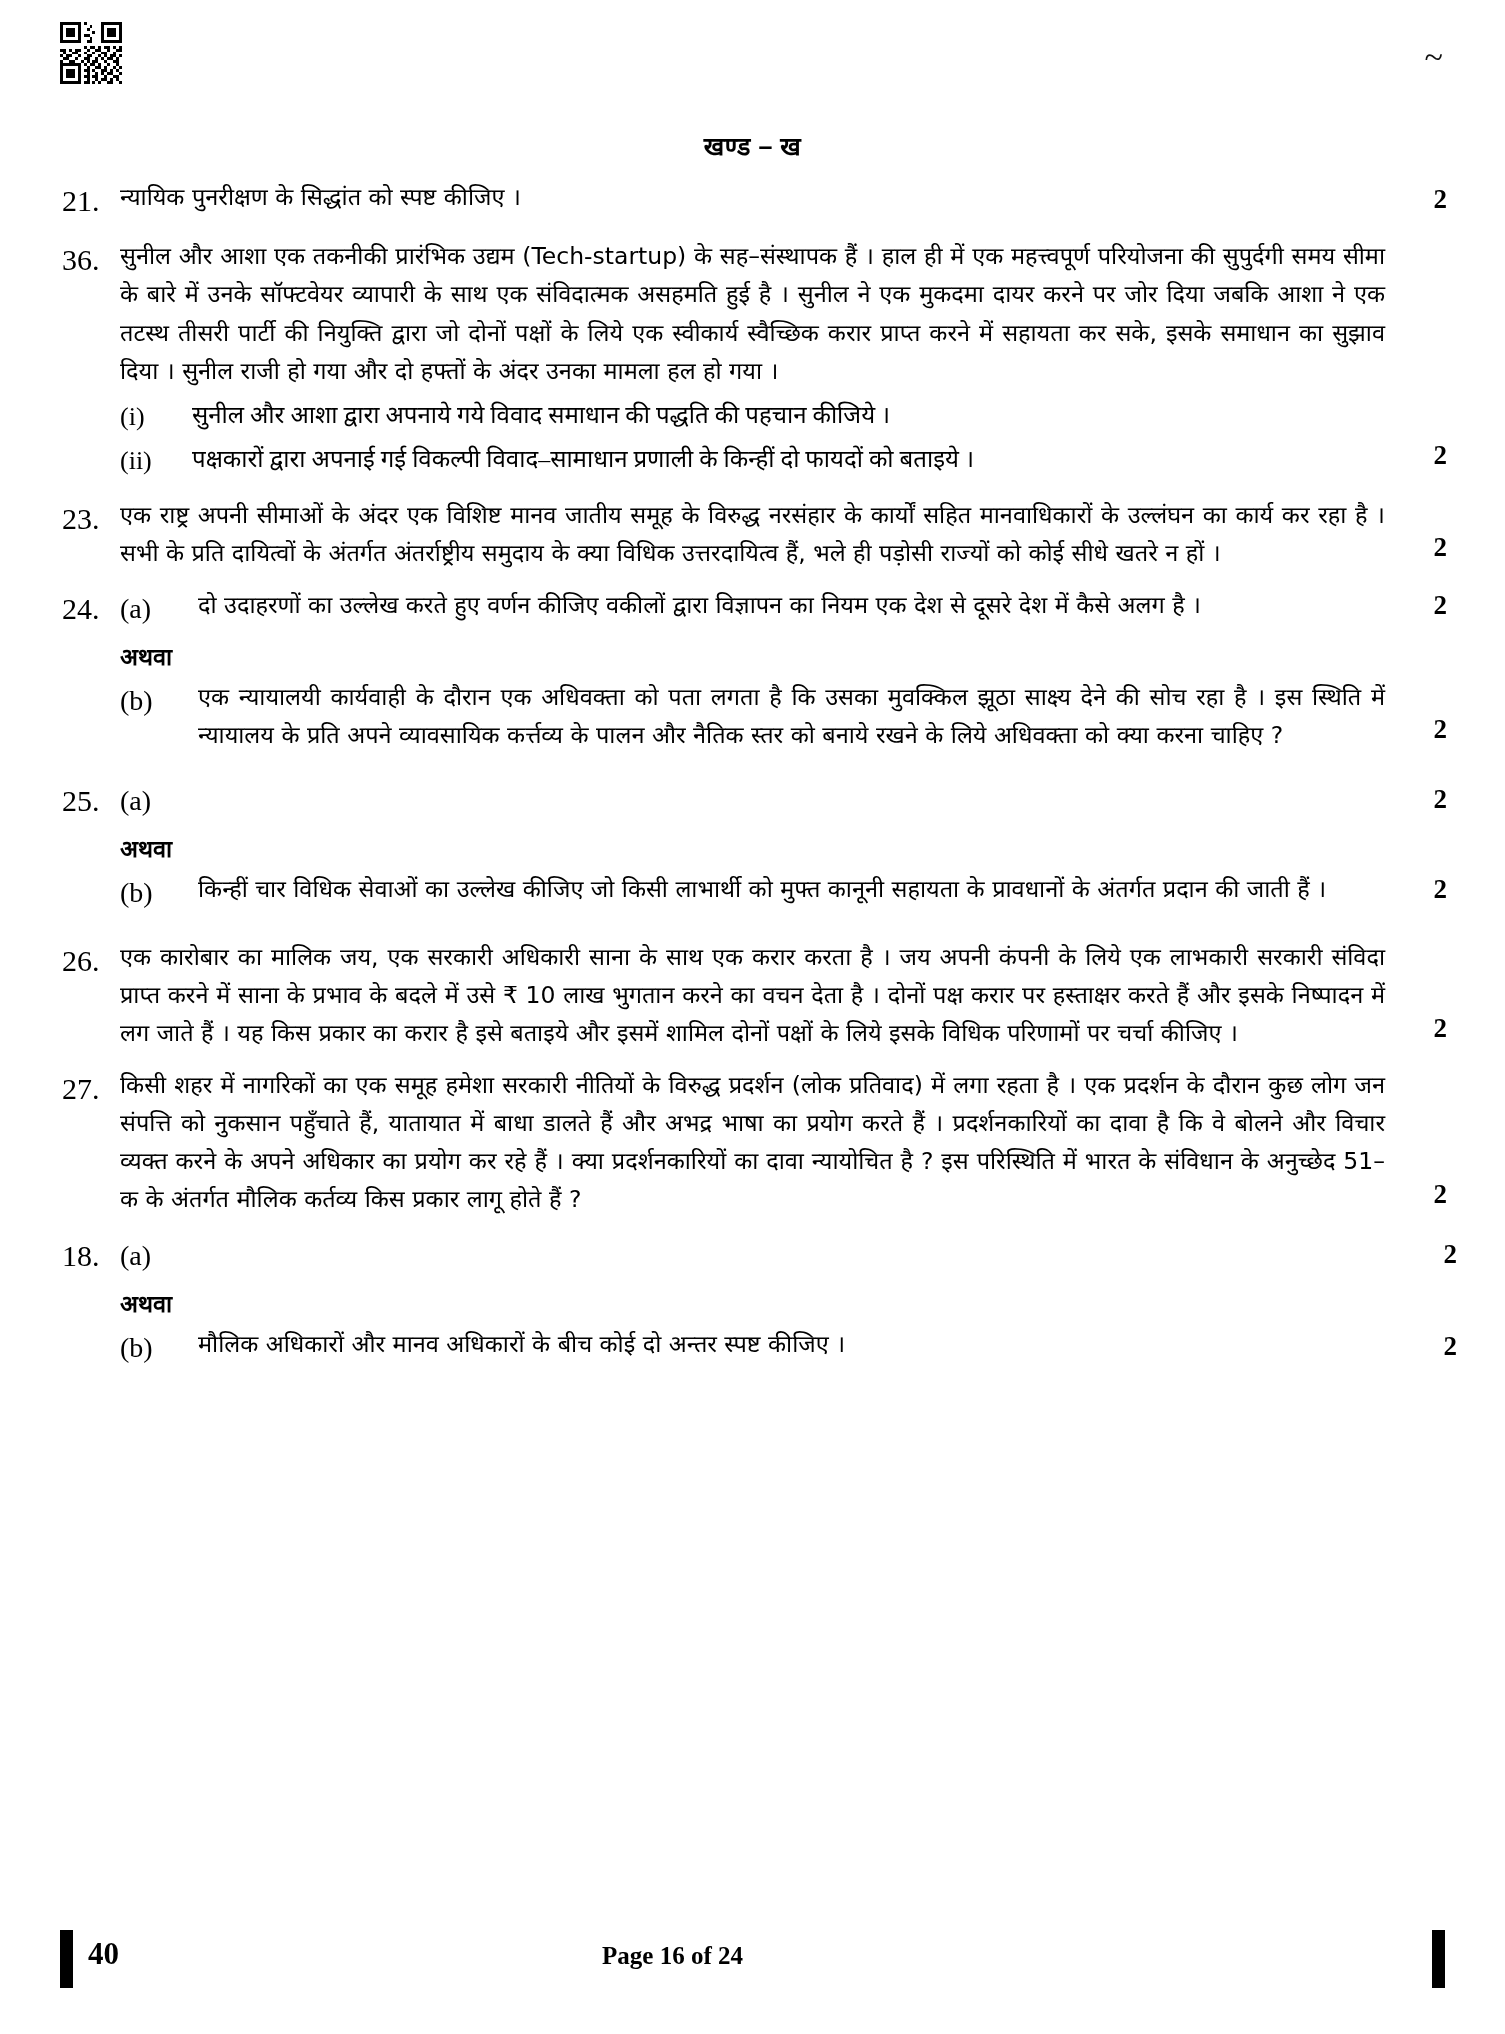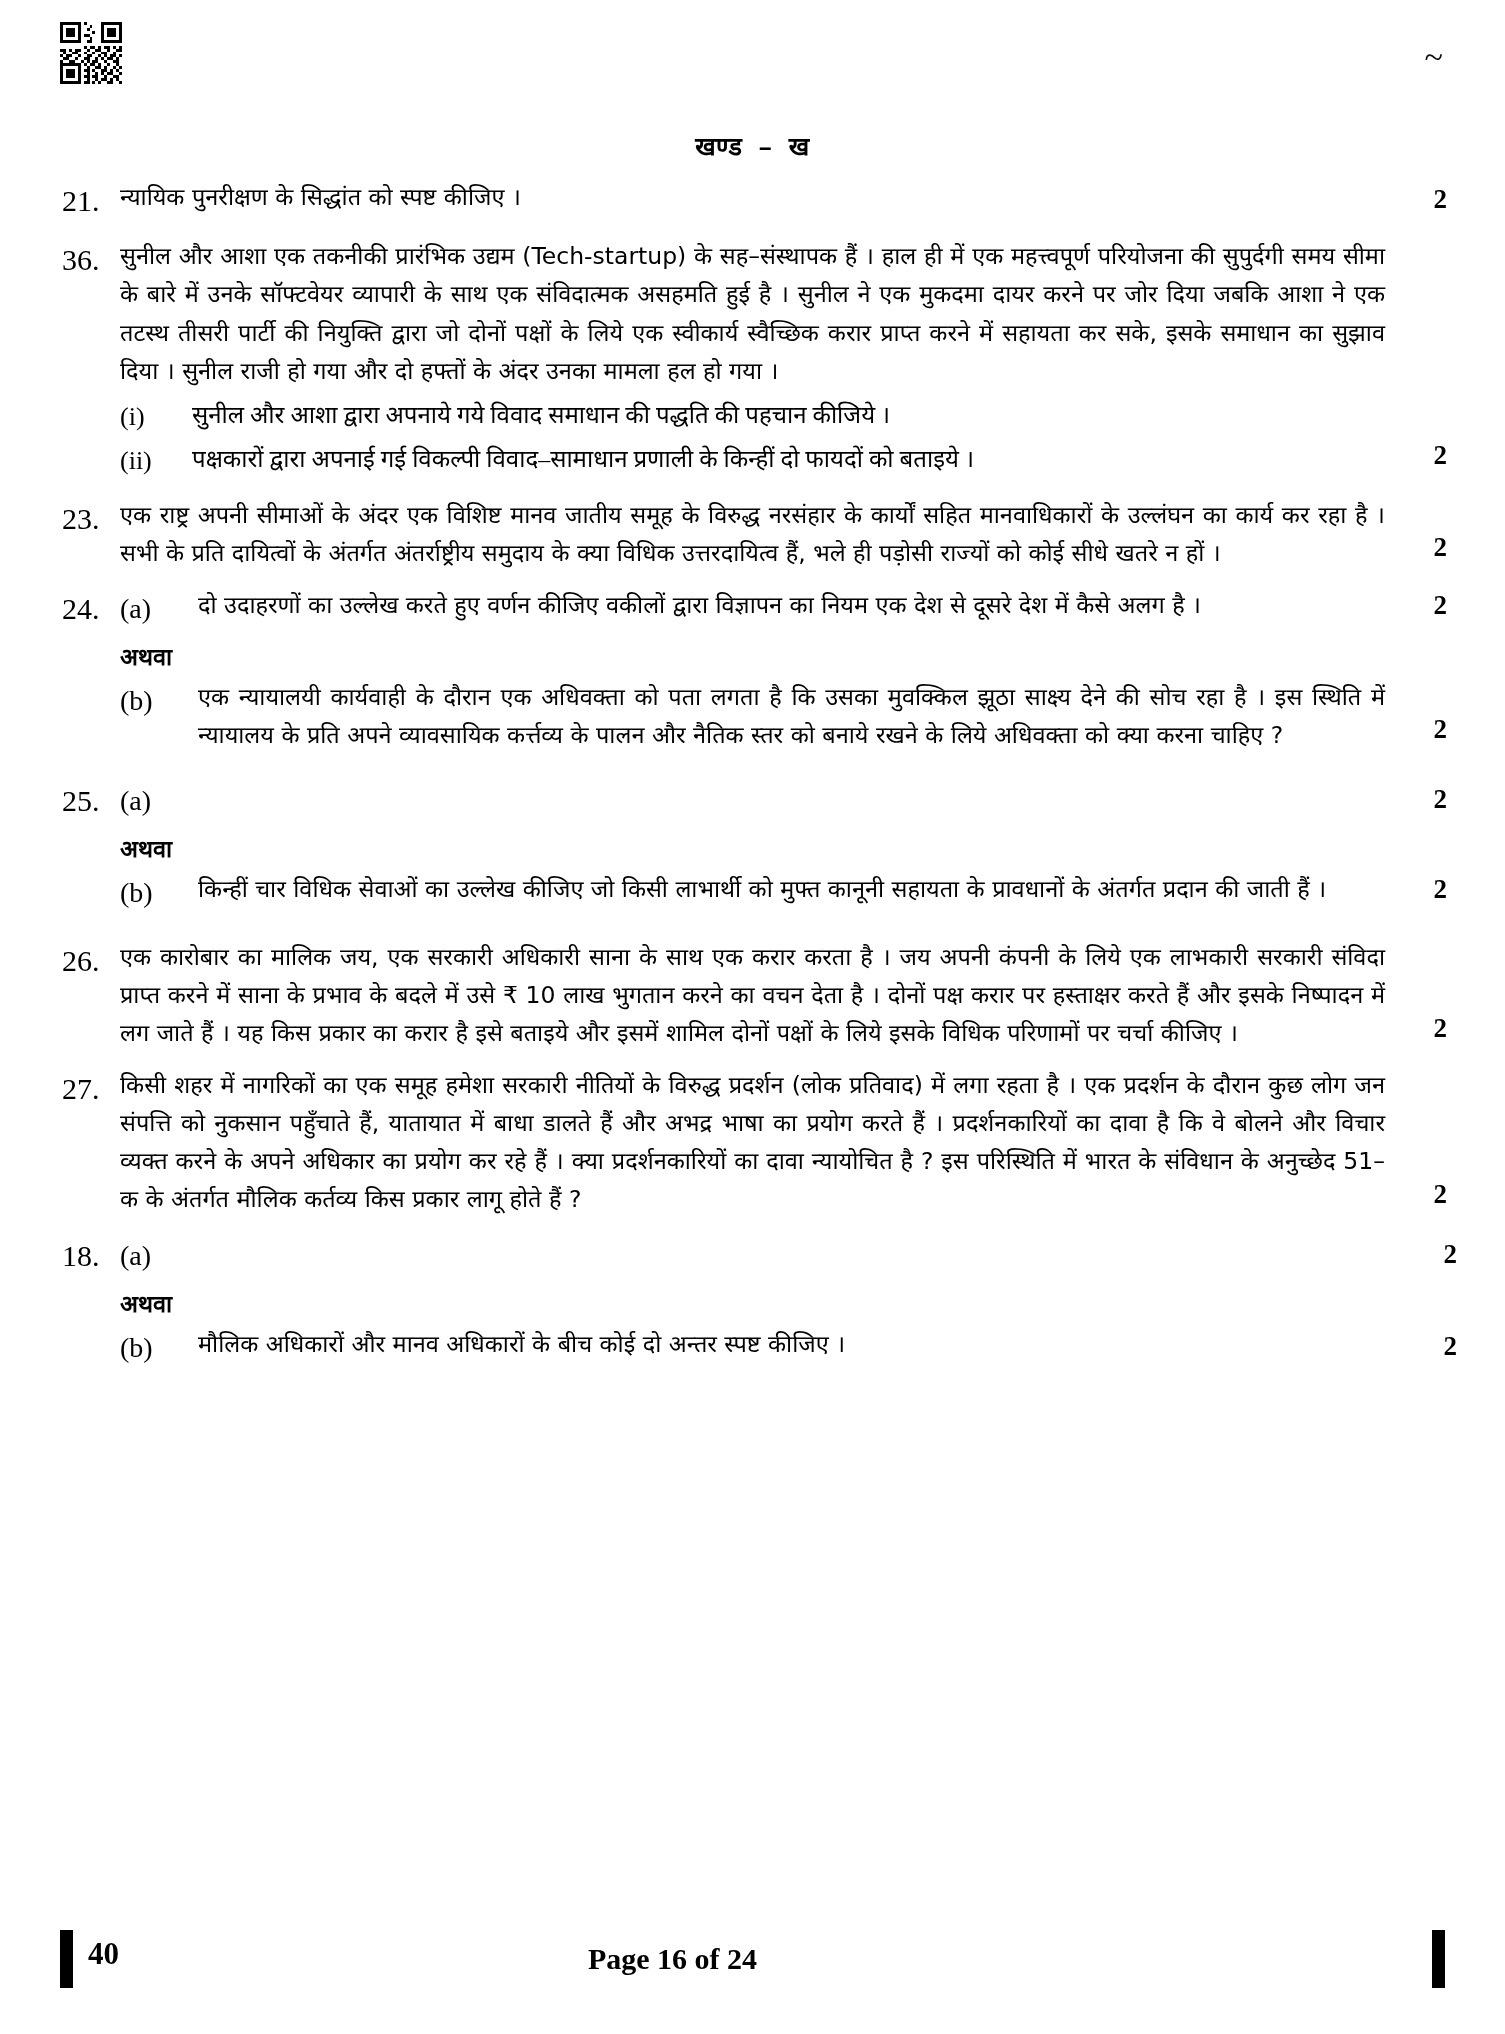--- a/index.html
+++ b/index.html
@@ -40,21 +40,21 @@
     color: #111;
   }
 
   
   .section-head {
     position: absolute;
     left: 0;
     right: 0;
     top: 128px;
     text-align: center;
-    font-family: Liberation Mono, monospace;
+    font-family: Liberation Sans, sans-serif;
     font-weight: bold;
     font-size: 25px;
     letter-spacing: 0.5px;
   }
 
   
   .content {
     position: absolute;
     left: 62px;
     top: 178px;
@@ -168,21 +168,21 @@
     font-size: 31px;
   }
   .page-label {
     position: absolute;
     left: 0;
     right: 0;
     top: 12px;
     text-align: center;
     font-family: "Liberation Serif", serif;
     font-weight: bold;
-    font-size: 30px;
+    font-size: 25px;
     padding-right: 160px;
   }
 </style>
 </head>
 <body>
 
 <div class="page">
 
   <div class="qr">
     <svg width="62" height="62" viewBox="0 0 21 21" shape-rendering="crispEdges">

